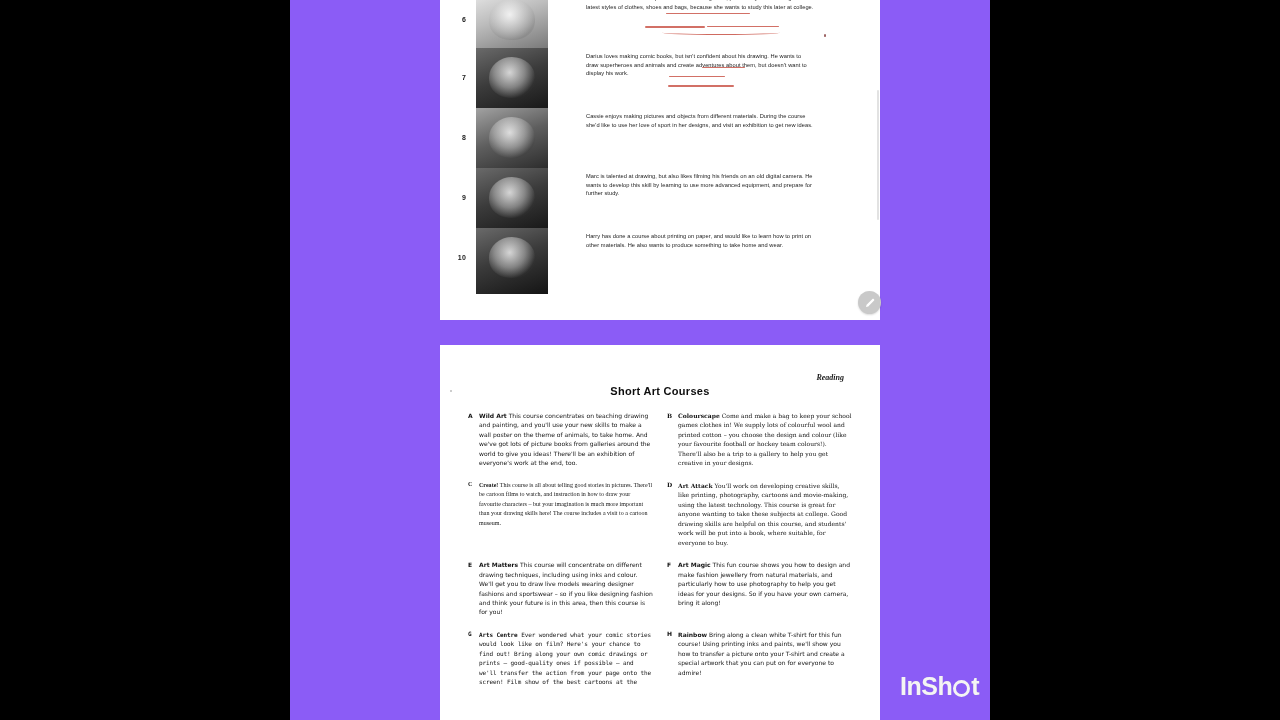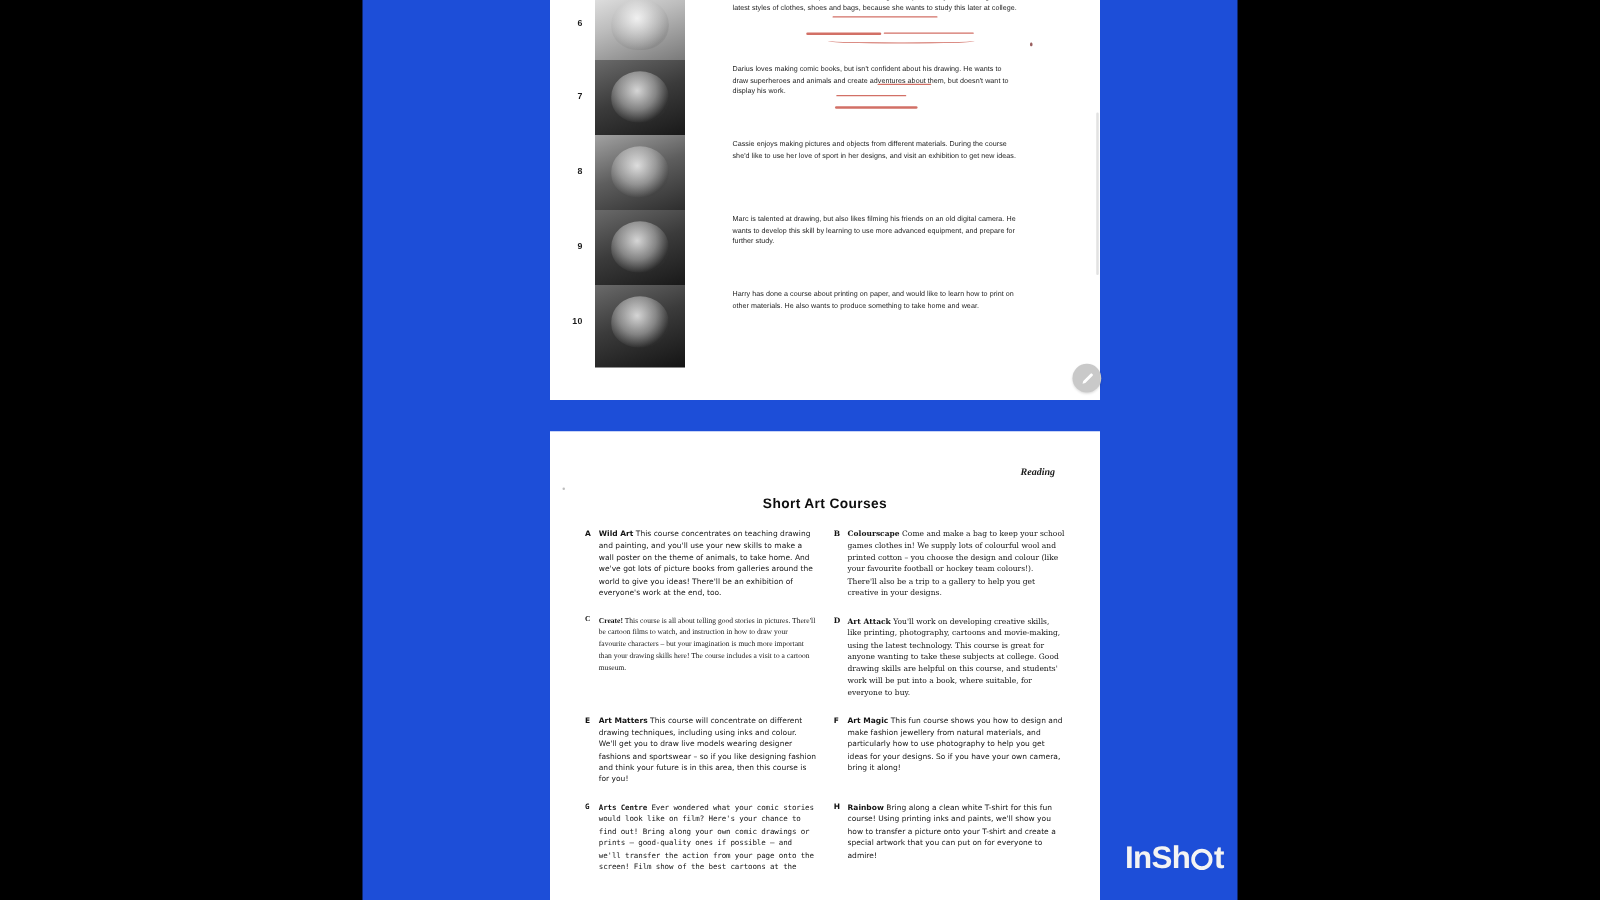--- a/index.html
+++ b/index.html
@@ -12,21 +12,21 @@
   #screen {
     position: relative;
     width: 1280px; height: 720px;
     background: #000;
   }
   
   #content {
     position: absolute;
     left: 290px; top: 0;
     width: 700px; height: 720px;
-    background: #1d4ed8;
+    background: #8b5cf6;
     overflow: hidden;
   }
 
   
   .scan-page {
     position: absolute;
     background: #ffffff;
   }
   #page-one {
     left: 150px; top: -10px;
@@ -103,21 +103,21 @@
     font-style: italic;
     font-weight: bold;
     font-size: 8px;
     color: #1a1a1a;
   }
   .courses-title {
     text-align: center;
     font-size: 11px;
     font-weight: bold;
     color: #0d0d0d;
-    margin-top: 30px;
+    margin-top: 18px;
     letter-spacing: .3px;
   }
   .course-grid {
     display: grid;
     grid-template-columns: 1fr 1fr;
     column-gap: 14px;
     row-gap: 0;
     margin-top: 14px;
     padding: 0 12px;
   }

